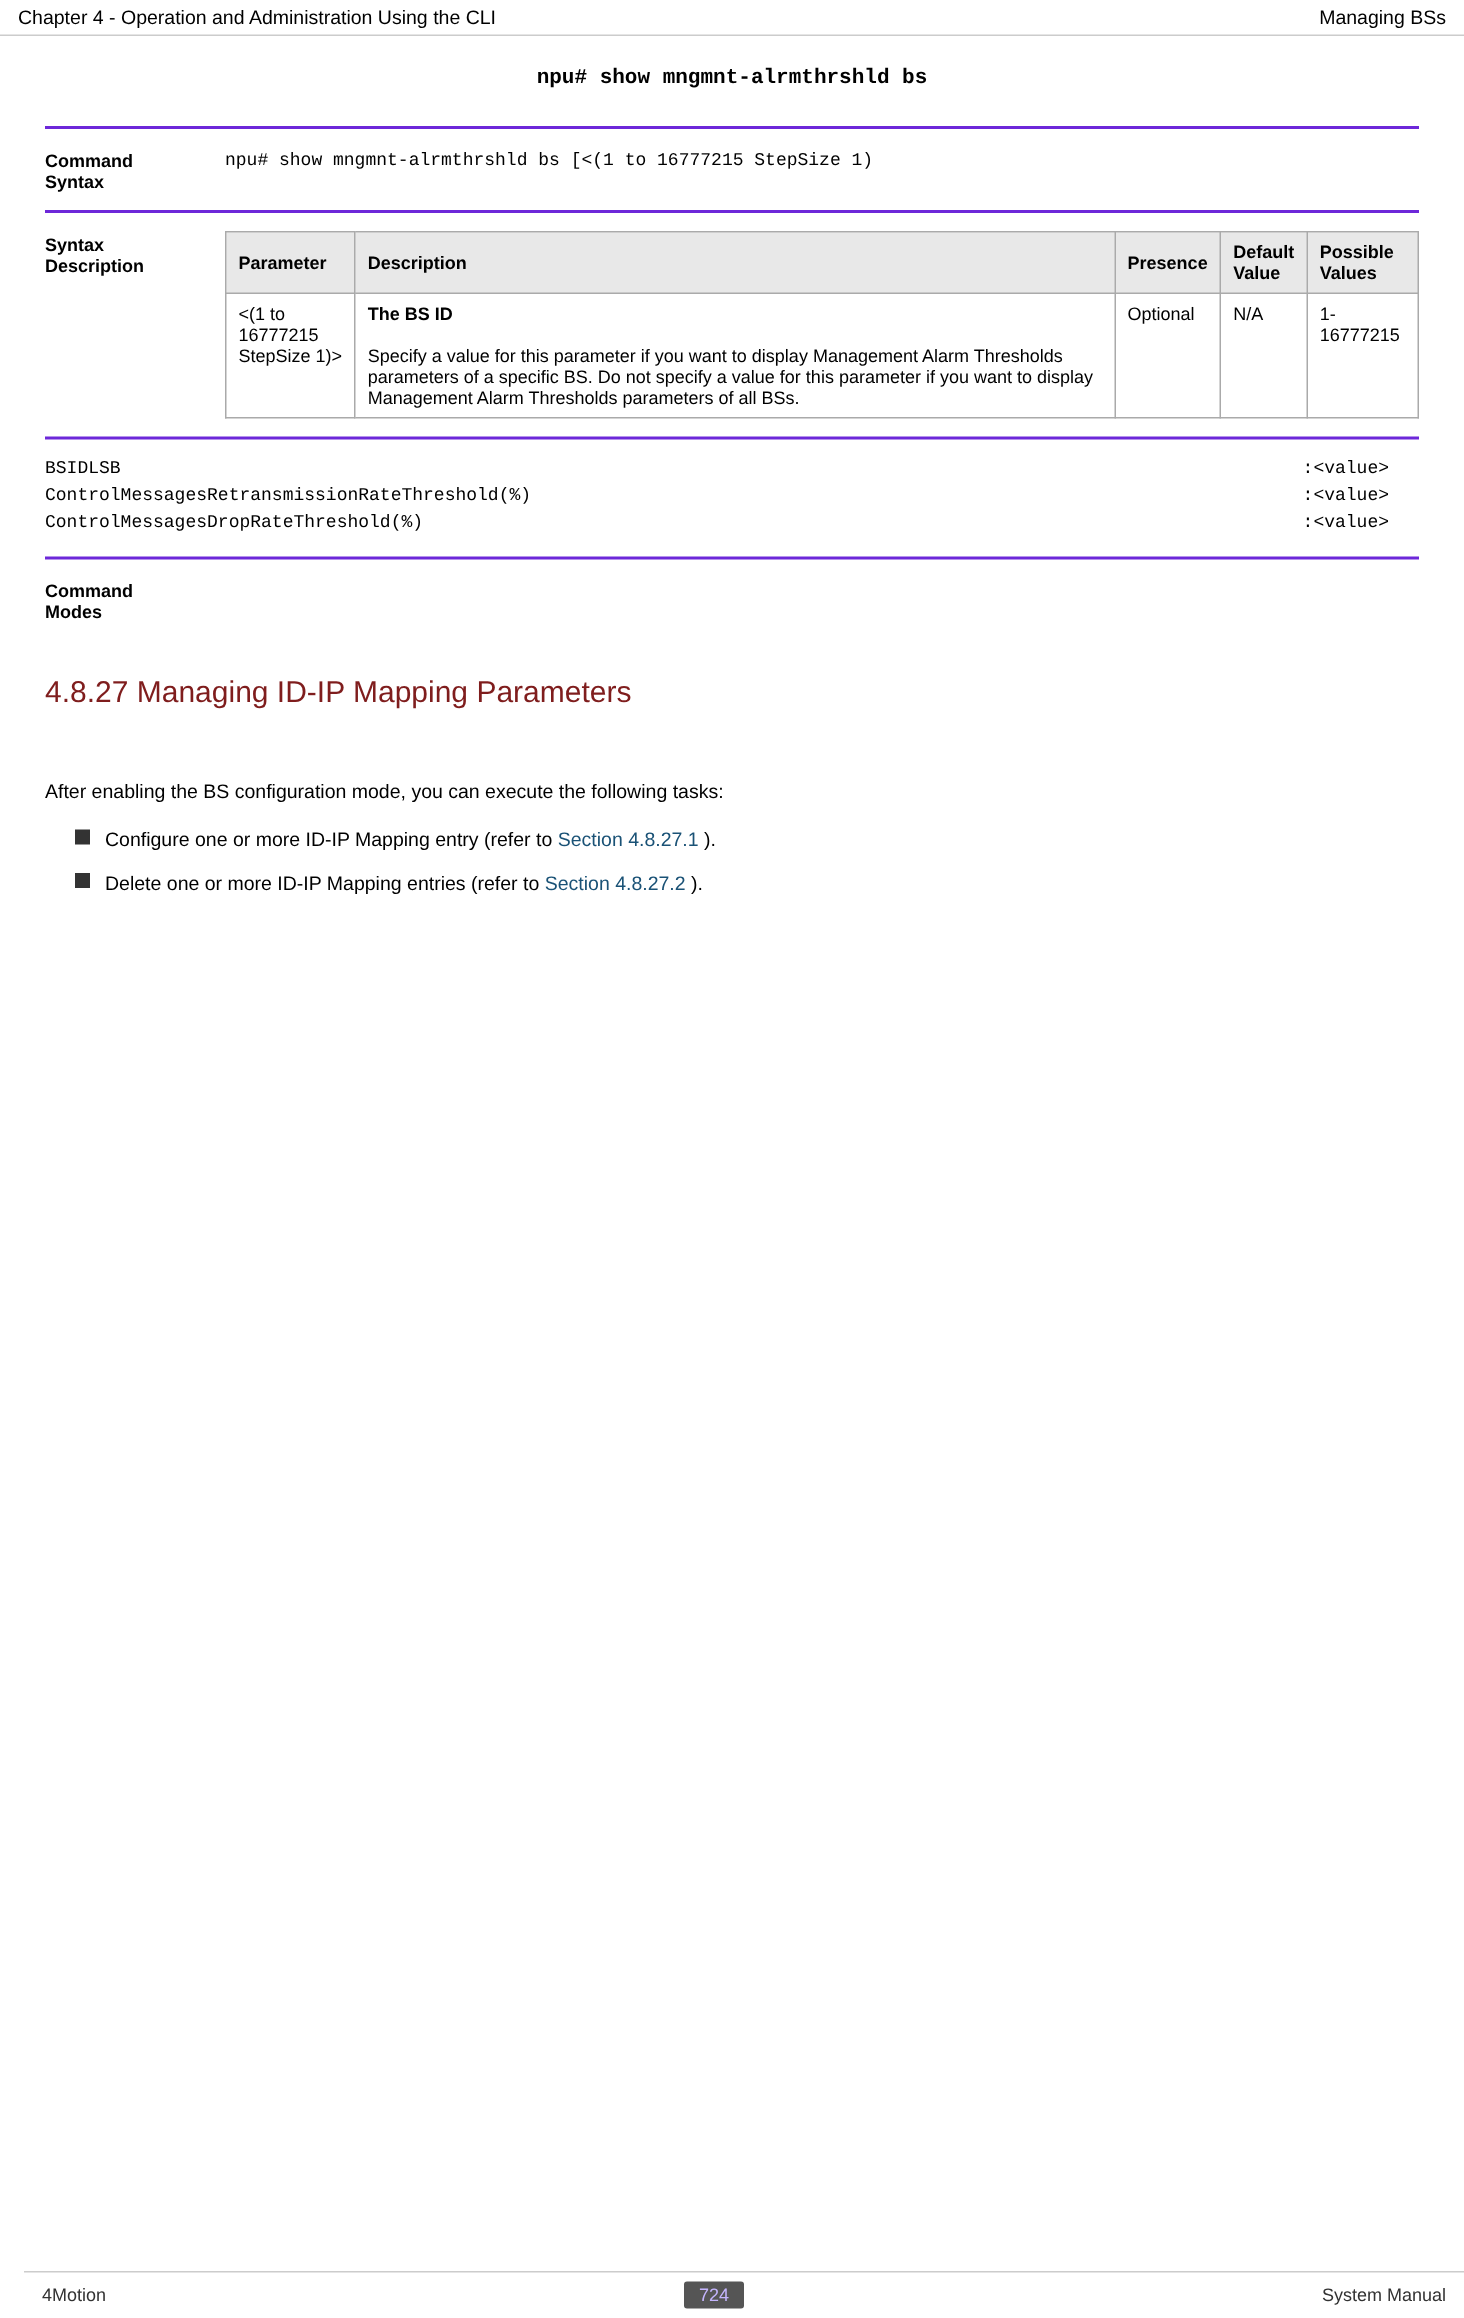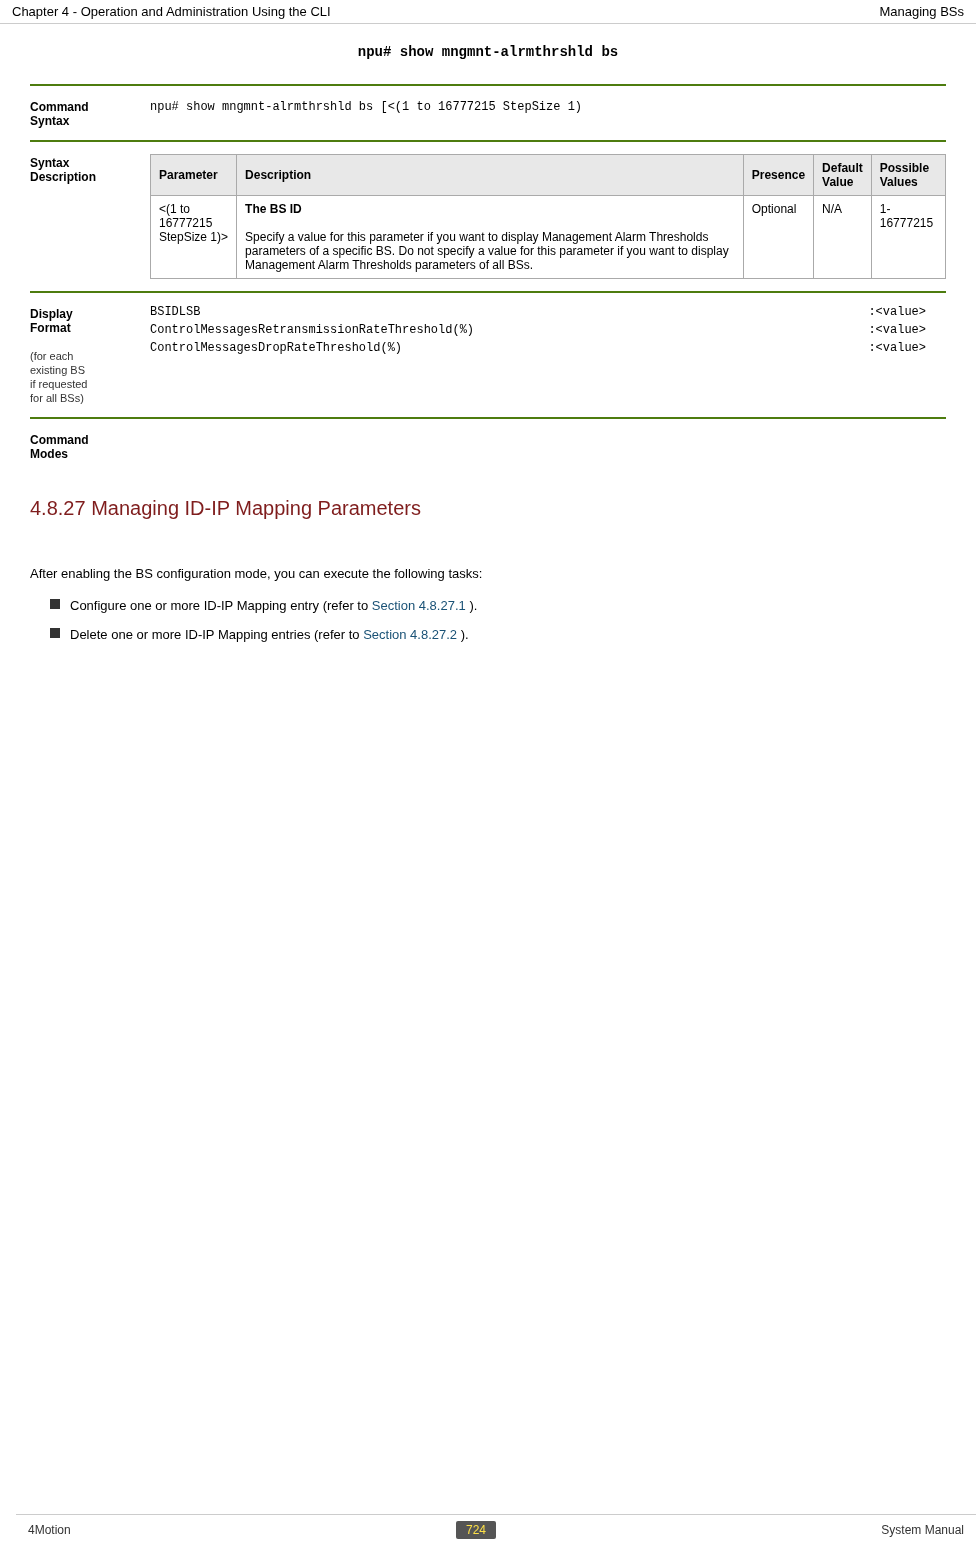--- a/index.html
+++ b/index.html
@@ -33,21 +33,21 @@
       text-align: center;
       font-family: 'Courier New', monospace;
       font-weight: bold;
       font-size: 14px;
       margin-bottom: 24px;
     }
 
     
     .section-row {
       display: flex;
-      border-top: 2px solid #4d7c0f;
+      border-top: 2px solid #6d28d9;
       padding: 12px 0;
       margin-bottom: 0;
     }
 
     .section-label {
       width: 120px;
       min-width: 120px;
       font-weight: bold;
       font-size: 12px;
       padding-right: 10px;
@@ -151,21 +151,21 @@
       justify-content: space-between;
       align-items: center;
       border-top: 1px solid #ccc;
       padding: 6px 12px;
       font-size: 12px;
       color: #333;
       background: #fff;
     }
     .page-number-badge {
       background: #555;
-      color: #fde047;
+      color: #c4b5fd;
       padding: 2px 10px;
       font-size: 12px;
       border-radius: 2px;
     }
   </style>
 </head>
 <body>
 
 <div class="page-header">
   <span>Chapter 4 - Operation and Administration Using the CLI</span>
@@ -213,24 +213,20 @@
             <td>Optional</td>
             <td>N/A</td>
             <td>1-16777215</td>
           </tr>
         </tbody>
       </table>
     </div>
   </div>
 
   <div class="section-row">
-    <div class="section-label">
-      Display<br>Format<br><br>
-      <span class="section-label-sub">(for each<br>existing BS<br>if requested<br>for all BSs)</span>
-    </div>
     <div class="section-content">
       <div class="display-format-line">
         <span>BSIDLSB</span>
         <span>:&lt;value&gt;</span>
       </div>
       <div class="display-format-line">
         <span>ControlMessagesRetransmissionRateThreshold(%)</span>
         <span>:&lt;value&gt;</span>
       </div>
       <div class="display-format-line">

